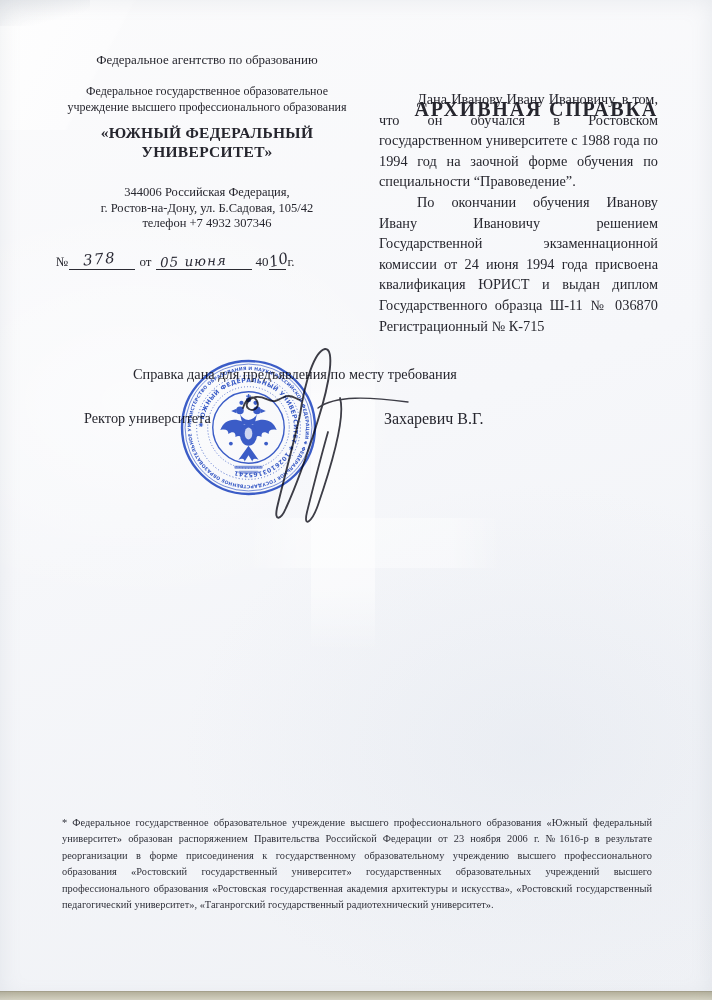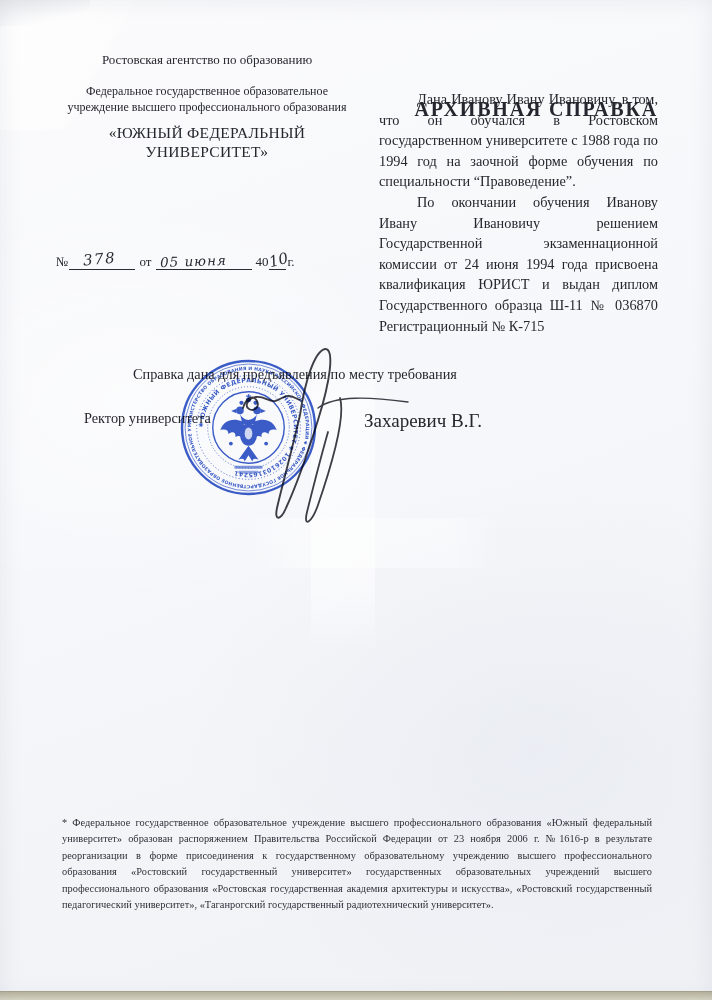--- a/index.html
+++ b/index.html
@@ -21,21 +21,21 @@
   .band-v{position:absolute;left:311px;top:352px;width:64px;height:300px;
     background:linear-gradient(180deg,rgba(255,255,255,0),rgba(255,255,255,.55) 18%,rgba(255,255,255,.55) 78%,rgba(255,255,255,0));}
   .band-h{position:absolute;left:246px;top:518px;width:256px;height:50px;
     background:linear-gradient(90deg,rgba(255,255,255,0),rgba(255,255,255,.4) 20%,rgba(255,255,255,.4) 80%,rgba(255,255,255,0));}
   .bottom-edge{position:absolute;left:0;right:0;bottom:0;height:8px;
     background:linear-gradient(#b7b29d,#dad6c4);border-top:1px solid #a7a28c;}
 
   .letterhead{position:absolute;left:50px;top:52px;width:314px;text-align:center;}
   .agency{font-size:13px;margin:0 0 16px;}
   .institution{font-size:12px;line-height:15.5px;margin:16px auto 8px;max-width:300px;}
-  .univ-name{font-weight:normal;font-size:15.5px;line-height:19px;letter-spacing:.3px;
+  .univ-name{font-weight:bold;font-size:15.5px;line-height:19px;letter-spacing:.3px;
     margin:0 auto 0;max-width:252px;}
   .address{margin-top:24px;font-size:12.5px;line-height:15.5px;}
 
   .doc-number-row{position:absolute;left:56px;top:254px;width:320px;font-size:13px;
     display:flex;align-items:flex-end;white-space:nowrap;}
   .blank{display:inline-block;border-bottom:1px solid #2b2b33;height:15px;position:relative;}
   .b-num{width:66px;margin:0 4px 0 1px;}
   .b-date{width:96px;margin:0 3px 0 5px;}
   .b-year{width:17px;margin:0 1px;}
   .hand{font-style:italic;font-family:"DejaVu Serif",serif;color:#2b2b36;position:absolute;}
@@ -44,44 +44,49 @@
   .hand-year{left:0;bottom:0;font-size:15px;transform:rotate(-14deg);}
 
   .cert-title{position:absolute;left:380px;top:54px;width:278px;text-align:right;
     font-weight:bold;font-size:20px;letter-spacing:1.8px;margin-top:44px;}
   .cert-body{position:absolute;left:379px;top:89px;width:279px;
     font-size:14.3px;line-height:20.6px;text-align:justify;}
   .cert-body p{margin:0;text-indent:38px;}
 
   .issuance{position:absolute;left:133px;top:366px;font-size:14.3px;}
   .sig-position{position:absolute;left:84px;top:410px;font-size:14.3px;}
-  .sig-name{position:absolute;left:364px;top:410px;font-size:19px;text-align:right;}
+  .sig-name{position:absolute;left:384px;top:410px;font-size:16px;text-align:right;}
 
   .stamp{position:absolute;left:178px;top:357px;width:141px;height:141px;
     mix-blend-mode:multiply;opacity:.93;filter:blur(.2px);}
   .stamp text{font-family:"DejaVu Sans","Liberation Sans",sans-serif;font-weight:bold;}
   .autograph{position:absolute;left:240px;top:340px;width:170px;height:210px;
     mix-blend-mode:multiply;}
 
   .footnote{position:absolute;left:62px;top:803px;width:590px;
     font-size:10.4px;line-height:16.4px;text-align:justify;color:#30313a;margin-top:12px;}
 </style>
 </head>
 <body>
 
 <div class="scan">
   <div class="fold-topleft"></div>
   <div class="corner-shade"></div>
   <div class="band-v"></div>
   <div class="band-h"></div>
 
   <div class="letterhead">
-    <p class="agency">Ростовская агентство по образованию</p>
+    <p class="agency">Федеральное агентство по образованию</p>
     <p class="institution">Федеральное государственное образовательное учреждение высшего профессионального образования</p>
     <p class="univ-name">«ЮЖНЫЙ ФЕДЕРАЛЬНЫЙ УНИВЕРСИТЕТ»</p>
+    <div class="address">
+      <div>344006 Российская Федерация,</div>
+      <div>г. Ростов-на-Дону, ул. Б.Садовая, 105/42</div>
+      <div>телефон +7 4932 307346</div>
+    </div>
   </div>
 
   <div class="doc-number-row">
     <span>№</span>
     <span class="blank b-num">
       <span class="hand hand-num">378</span>
     </span>
     <span>от</span>
     <span class="blank b-date">
       <span class="hand hand-date">05 июня</span>

